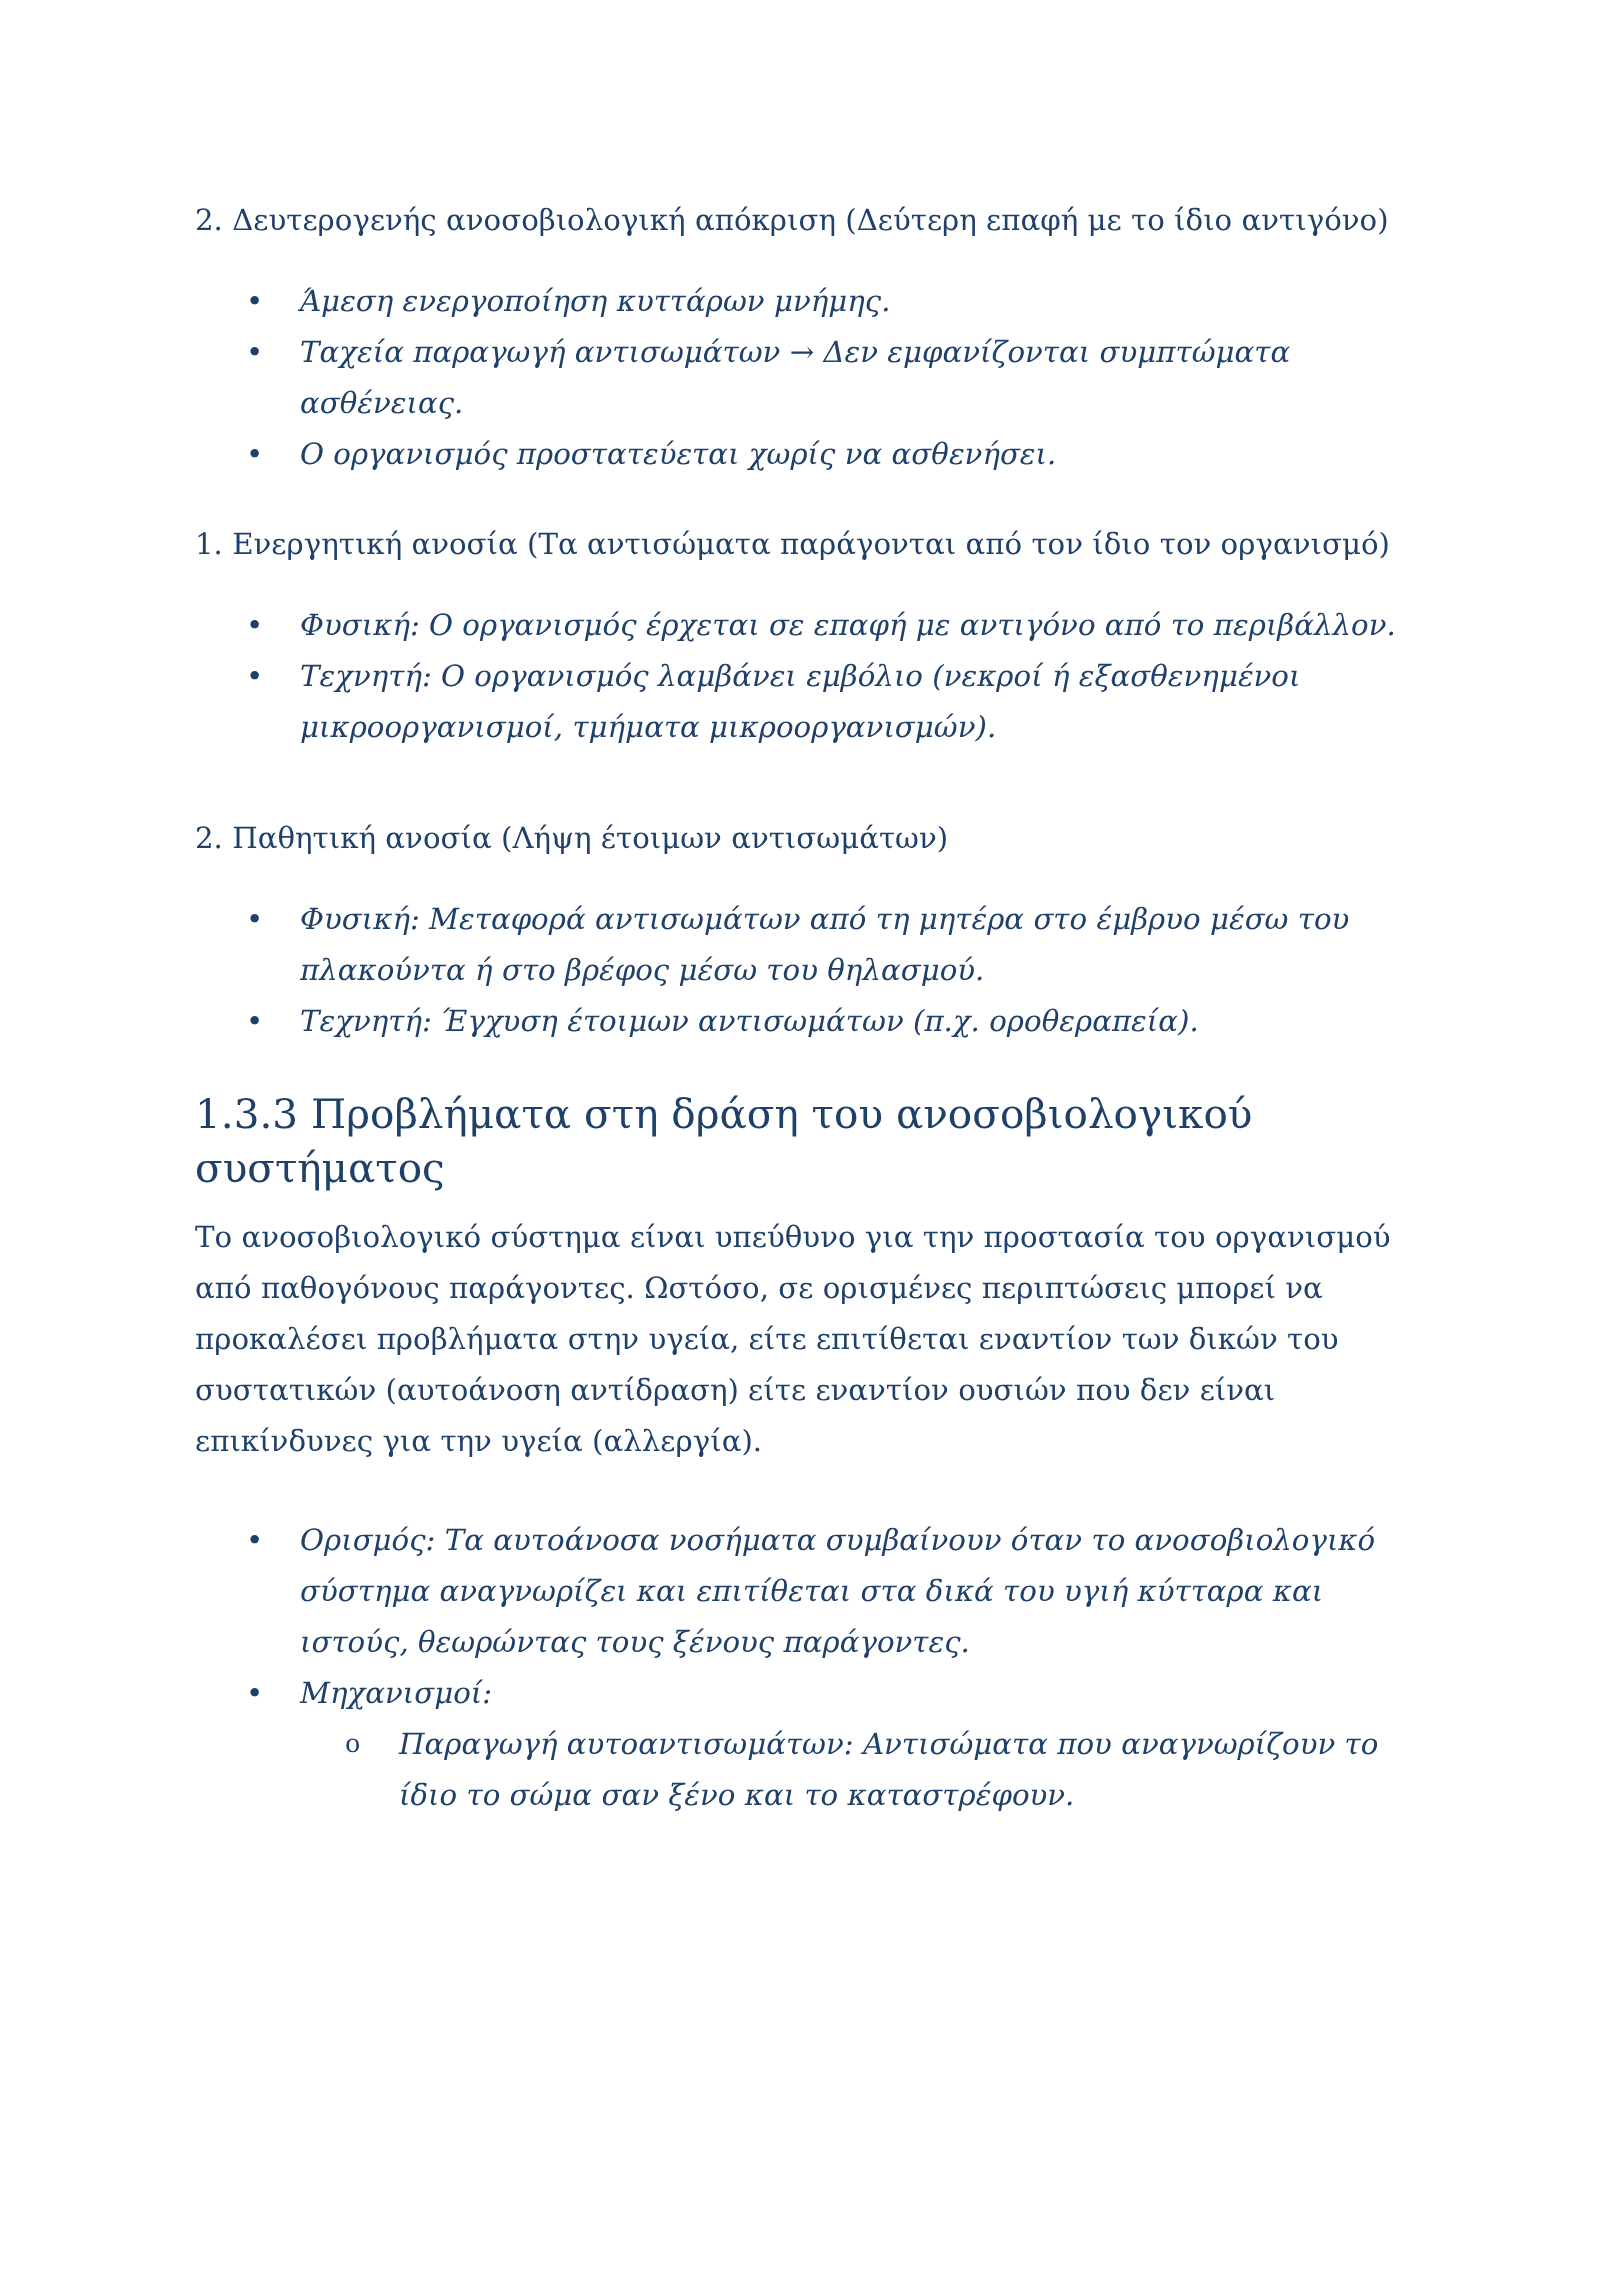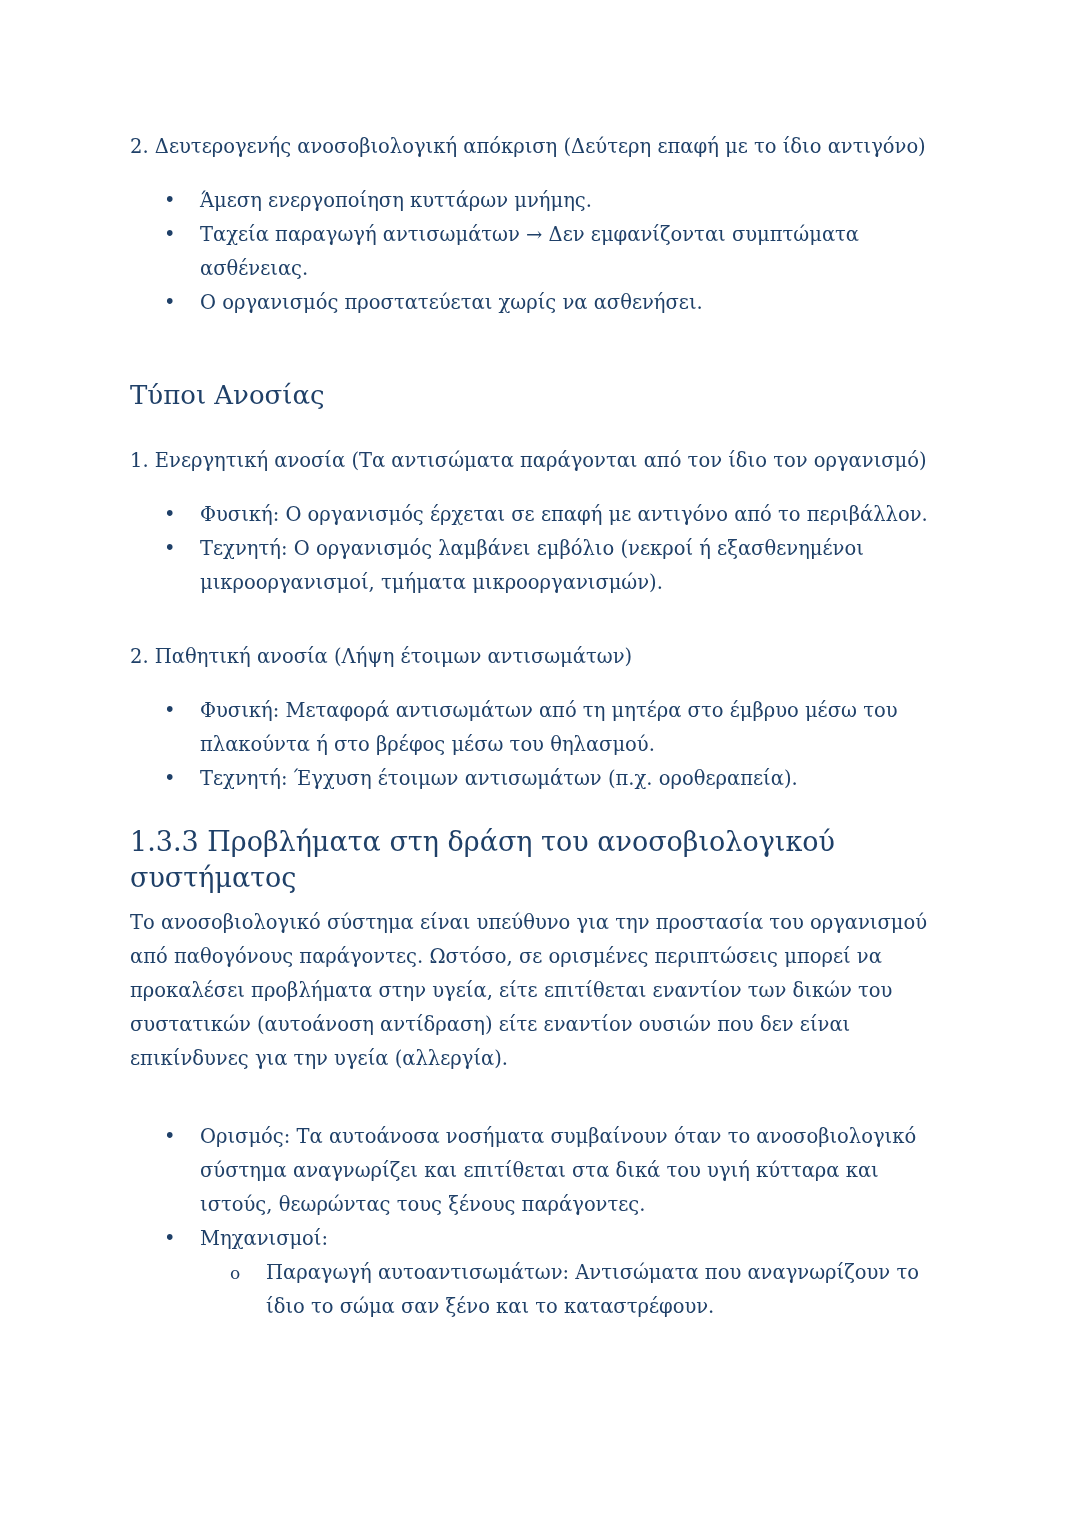--- a/index.html
+++ b/index.html
@@ -43,20 +43,21 @@
   .bullet-item .marker {
     flex: 0 0 auto;
     width: 36px;
     margin-left: 34px;
     text-align: left;
     line-height: 34px;
   }
   .bullet-item .bullet-text {
     flex: 1 1 auto;
     line-height: 34px;
+    font-style: italic;
   }
   .sub-bullet .marker {
     margin-left: 100px;
     width: 36px;
     font-size: 17px;
   }
   .section-heading {
     font-family: "DejaVu Serif", "Liberation Serif", serif;
     color: var(--body_text);
     font-size: 26px;
@@ -65,21 +66,21 @@
     margin: 58px 0 32px 0;
   }
   .section-heading-2 {
     color: var(--body_text);
     font-size: 27px;
     line-height: 36px;
     font-weight: normal;
     margin: 28px 0 10px 0;
   }
   .paragraph {
-    margin-bottom: 30px;
+    margin-bottom: 18px;
   }
   .spacer-sm { height: 14px; }
 </style>
 </head>
 <body>
 
 <div class="page">
 
   <div class="block-heading body-text">2. Δευτερογενής ανοσοβιολογική απόκριση (Δεύτερη επαφή με το ίδιο αντιγόνο)</div>
 
@@ -91,21 +92,20 @@
     <div class="bullet-item">
       <span class="marker">•</span>
       <span class="bullet-text">Ταχεία παραγωγή αντισωμάτων → Δεν εμφανίζονται συμπτώματα ασθένειας.</span>
     </div>
     <div class="bullet-item">
       <span class="marker">•</span>
       <span class="bullet-text">Ο οργανισμός προστατεύεται χωρίς να ασθενήσει.</span>
     </div>
   </div>
 
-  <h2 class="section-heading">Τύποι Ανοσίας</h2>
 
   <div class="block-heading body-text">1. Ενεργητική ανοσία (Τα αντισώματα παράγονται από τον ίδιο τον οργανισμό)</div>
 
   <div class="bullets body-text">
     <div class="bullet-item">
       <span class="marker">•</span>
       <span class="bullet-text">Φυσική: Ο οργανισμός έρχεται σε επαφή με αντιγόνο από το περιβάλλον.</span>
     </div>
     <div class="bullet-item">
       <span class="marker">•</span>

